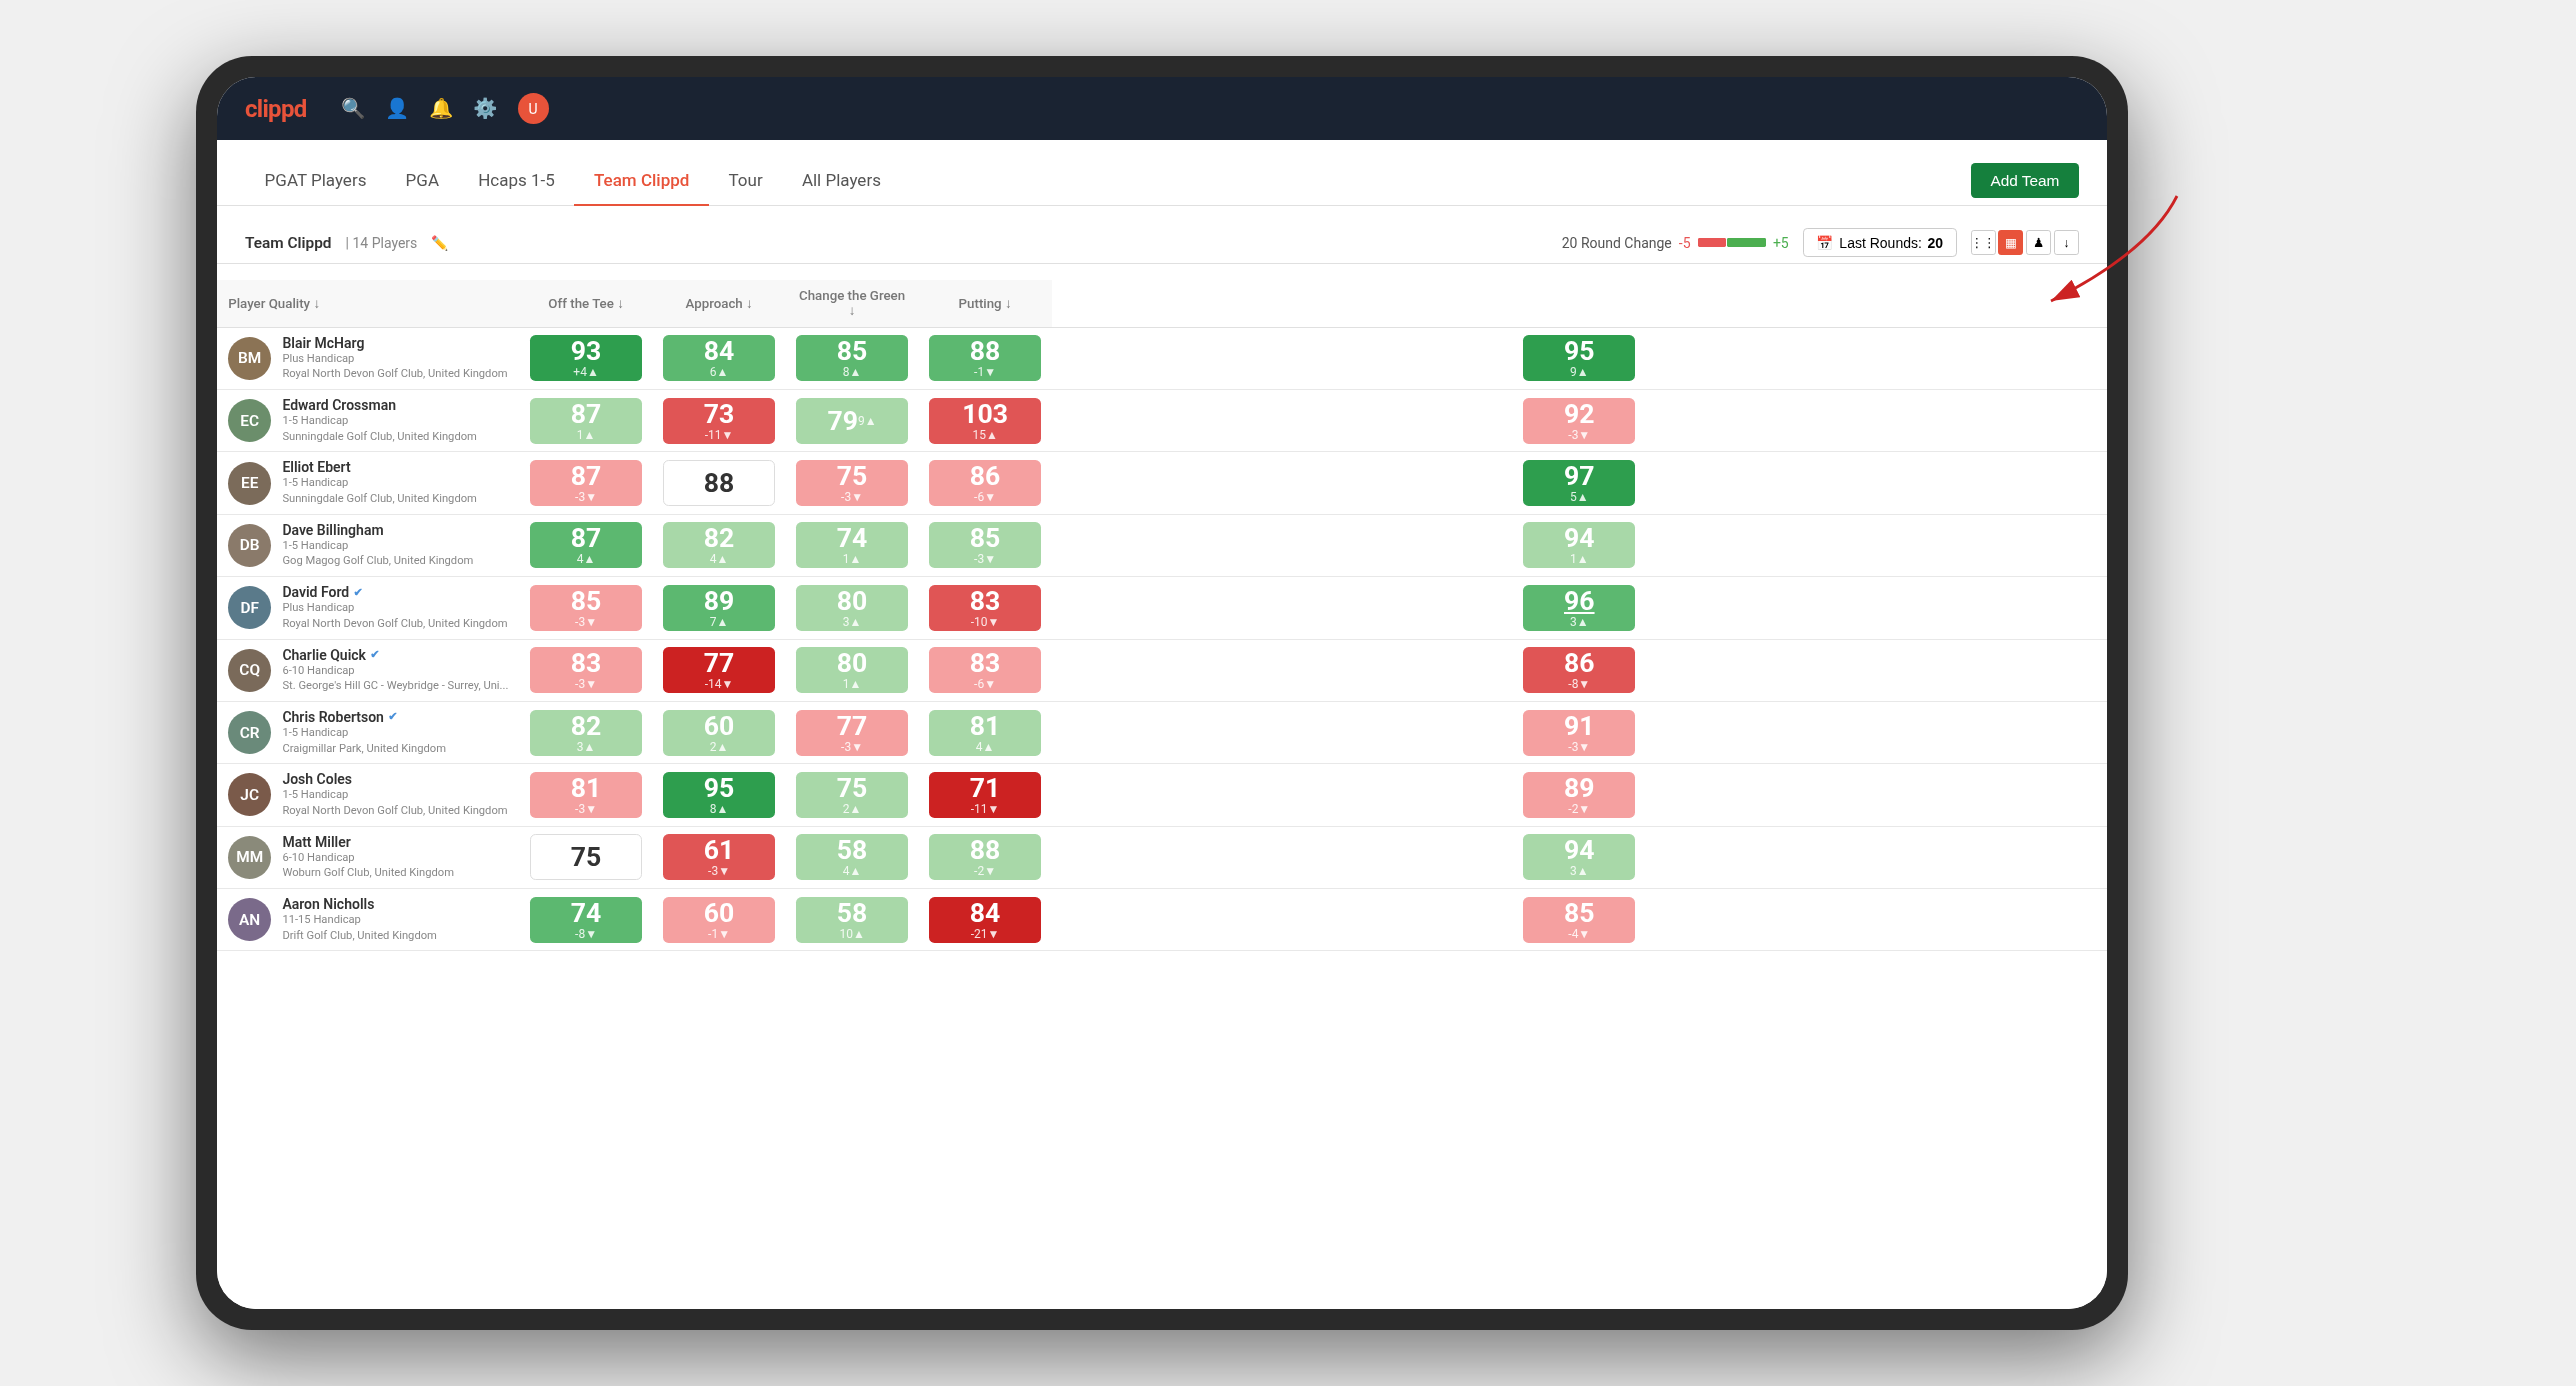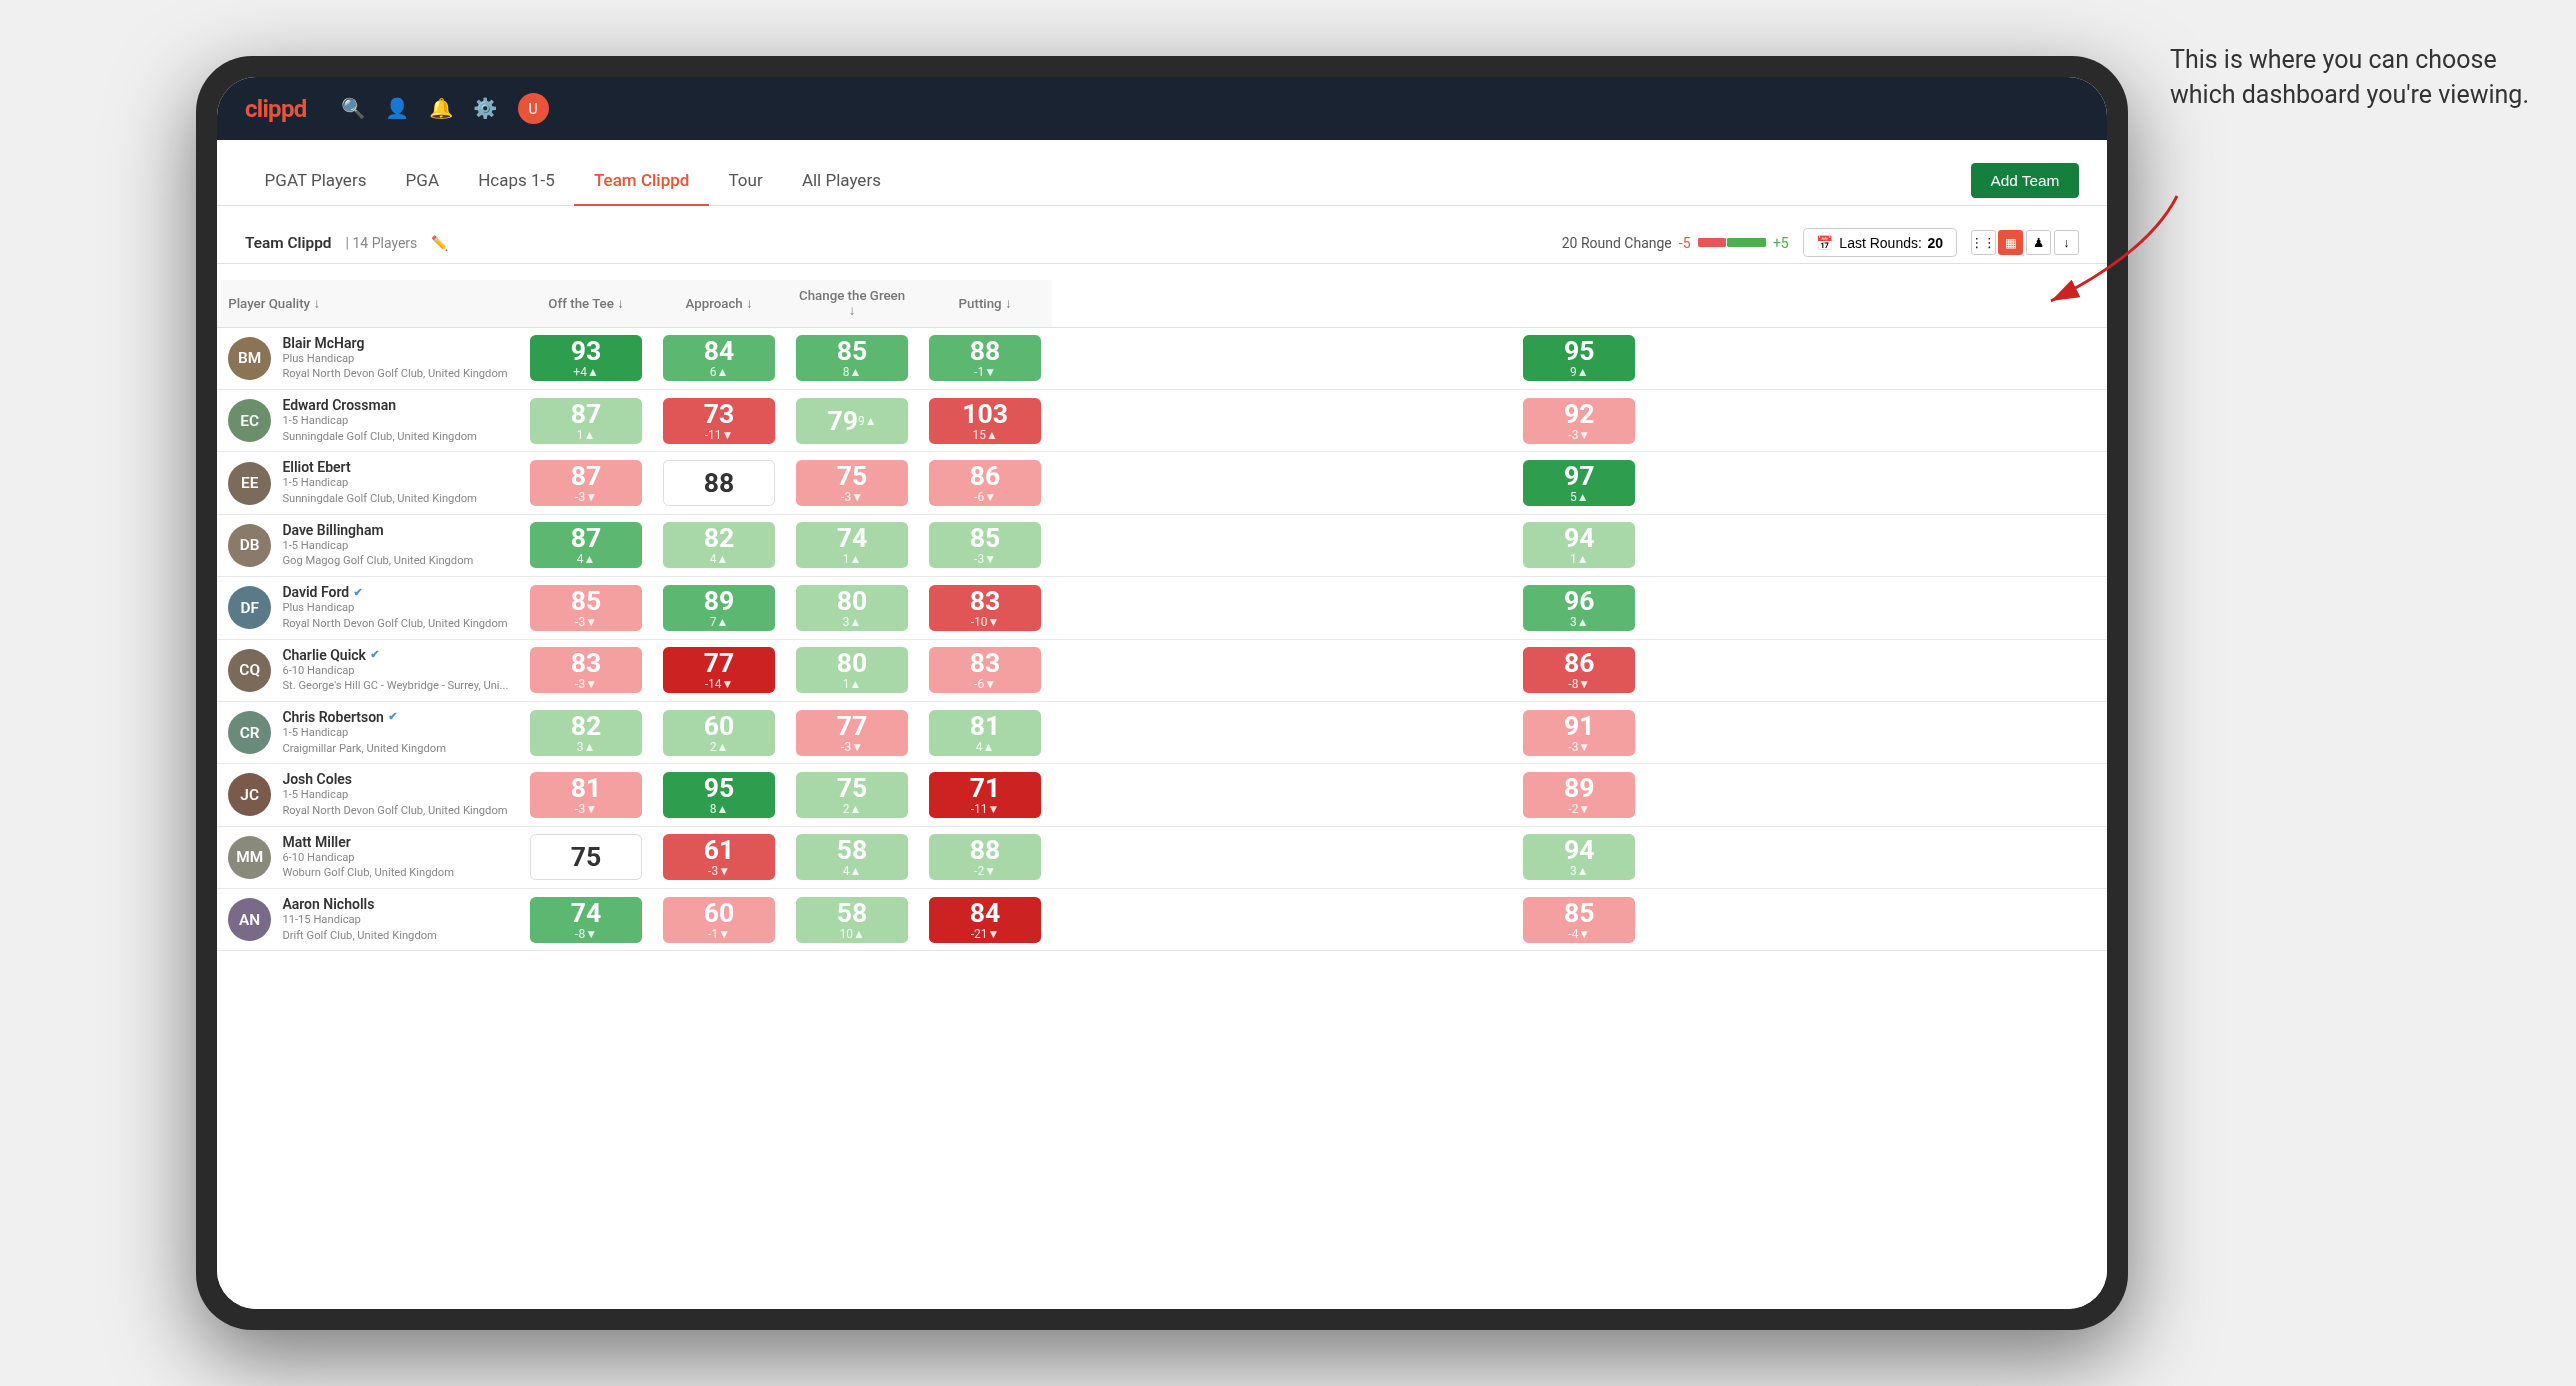--- a/index.html
+++ b/index.html
@@ -644,21 +644,21 @@
       <div class="score-box" style="background:#e05555; border:none">
         <div style="display:flex; flex-direction:column; align-items:center;">
           <span style="font-size:26.6px; font-weight:700; color:#fff; line-height:1;">83</span>
           <span style="font-size:12px; color:rgba(255,255,255,0.85); line-height:1; margin-top:1.4px;">-10▼</span>
         </div>
       </div>
     </td>
               <td class="score-cell">
       <div class="score-box" style="background:#5cb870; border:none">
         <div style="display:flex; flex-direction:column; align-items:center;">
-          <span style="font-size:26.6px; font-weight:700; color:#fff; line-height:1;">96</span>
+          <span style="font-size:26.6px; font-weight:700; color:#fff; line-height:1;text-decoration:underline;">96</span>
           <span style="font-size:12px; color:rgba(255,255,255,0.85); line-height:1; margin-top:1.4px;">3▲</span>
         </div>
       </div>
     </td>
             </tr>
             <tr>
               <td>
     <div class="player-cell">
       <div class="player-avatar" style="background:#7A6A5A">CQ</div>
       <div class="player-info">
@@ -928,21 +928,20 @@
     </td>
             </tr>
           </tbody>
       </table>
     </div>
 
   </div>
 </div>
 
 <div class="annotation-area">
-  <div class="annotation-callout">This is where you can choose which dashboard you're viewing.</div>
 </div>
 
 <svg class="arrow-svg" viewBox="0 0 280 180" xmlns="http://www.w3.org/2000/svg">
   <path d="M 260 10 Q 220 90 80 160" stroke="#cc2222" stroke-width="4" fill="none" marker-end="url(#arrowhead)"></path>
   <defs>
     <marker id="arrowhead" markerWidth="10" markerHeight="7" refX="10" refY="3.5" orient="auto">
       <polygon points="0 0, 10 3.5, 0 7" fill="#cc2222"></polygon>
     </marker>
   </defs>
 </svg>

